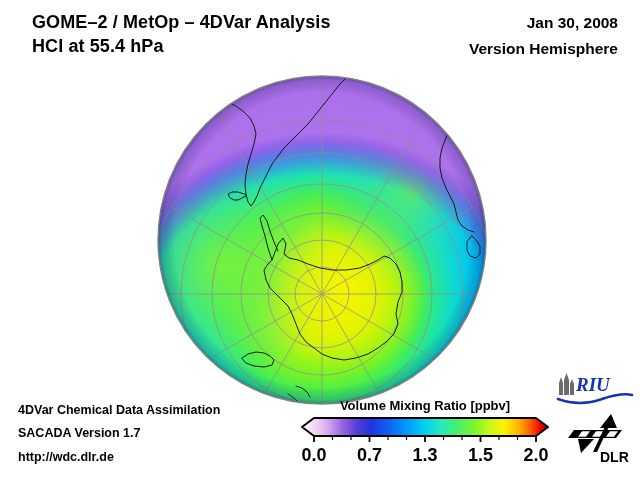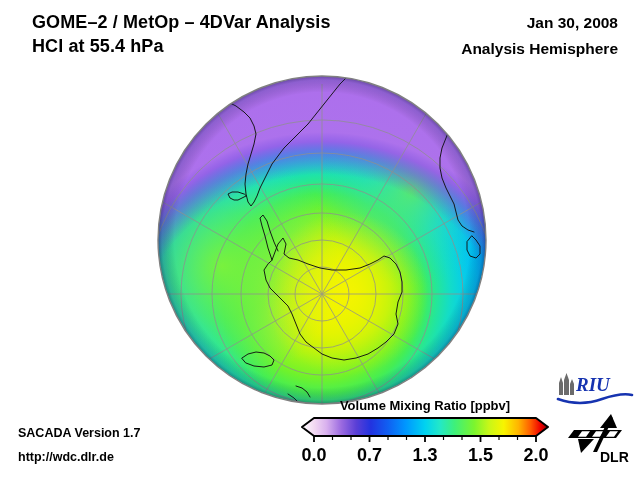--- a/index.html
+++ b/index.html
@@ -120,21 +120,21 @@
 </style>
 </head>
 <body>
 
 <div id="page">
 
   <div class="hdr-left" id="title-main">GOME–2 / MetOp – 4DVar Analysis</div>
   <div class="hdr-left" id="title-sub">HCl at 55.4 hPa</div>
 
   <div class="hdr-right" id="date-label">Jan 30, 2008</div>
-  <div class="hdr-right" id="hemi-label">Analysis Hemisphere</div>
+  <div class="hdr-right" id="hemi-label">Version Hemisphere</div>
 
   <div id="globe-wrap">
     <svg id="globe-svg" width="348" height="348" viewBox="0 0 348 348">
       <defs>
         <clipPath id="diskClip">
           <circle cx="172" cy="172" r="164"></circle>
         </clipPath>
 
         <radialGradient id="fieldGrad" gradientUnits="userSpaceOnUse" cx="172" cy="226" r="250">
           <stop offset="0.000" stop-color="#f2f500"></stop>
@@ -262,20 +262,21 @@
                    M 138 326 L 144 330 L 148 334"></path>
         </g>
 
         <circle cx="172" cy="172" r="164" fill="url(#limbShade)"></circle>
       </g>
 
       <circle cx="172" cy="172" r="164" fill="none" stroke="#808080" stroke-width="1.4"></circle>
     </svg>
   </div>
 
+  <div class="foot-line" id="foot-1">4DVar Chemical Data Assimilation</div>
   <div class="foot-line" id="foot-2">SACADA Version 1.7</div>
   <div class="foot-line" id="foot-3">http://wdc.dlr.de</div>
 
   <div id="colorbar-block">
     <div id="cb-title">Volume Mixing Ratio [ppbv]</div>
 
     <svg id="cb-svg" width="250" height="30" viewBox="0 0 250 30">
       <defs>
         <linearGradient id="cbGrad" x1="0" y1="0" x2="1" y2="0">
 

